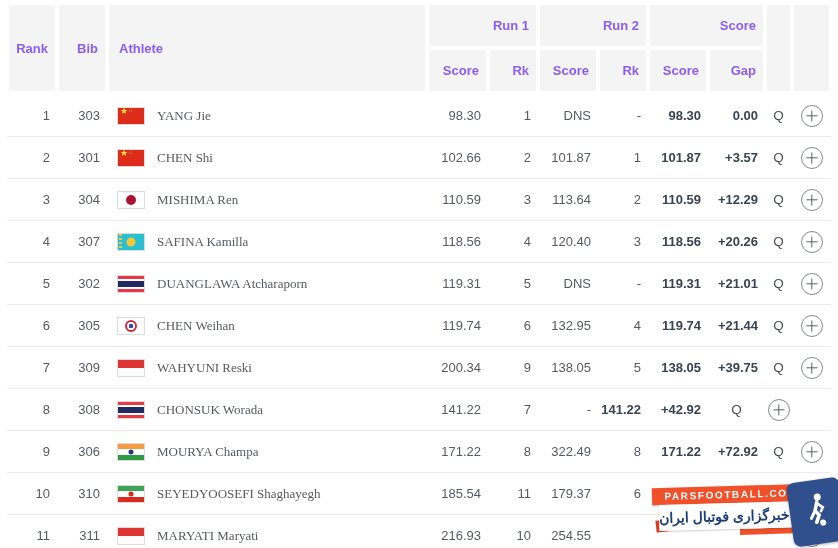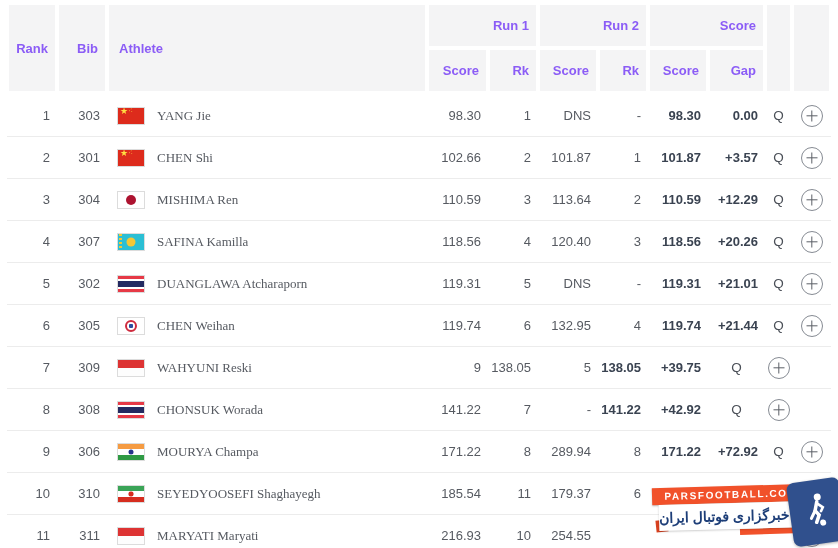--- a/index.html
+++ b/index.html
@@ -214,20 +214,21 @@
         <button class="plusbtn" aria-label="expand"></button>
       </div>
     </div>
       <div class="grid row">
       <div class="cell">7</div>
       <div class="cell">309</div>
       <div class="cell left">
         <span class="flag flag-INA"></span>
         <span class="athlete-name">WAHYUNI Reski</span>
       </div>
+      <div class="cell">200.34</div>
       <div class="cell">9</div>
       <div class="cell">138.05</div>
       <div class="cell">5</div>
       <div class="cell bold">138.05</div>
       <div class="cell bold">+39.75</div>
       <div class="cell center qmark">Q</div>
       <div class="cell center plus-wrap">
         <button class="plusbtn" aria-label="expand"></button>
       </div>
     </div>
@@ -250,21 +251,21 @@
     </div>
       <div class="grid row">
       <div class="cell">9</div>
       <div class="cell">306</div>
       <div class="cell left">
         <span class="flag flag-IND"></span>
         <span class="athlete-name">MOURYA Champa</span>
       </div>
       <div class="cell">171.22</div>
       <div class="cell">8</div>
-      <div class="cell">289.94</div>
+      <div class="cell">322.49</div>
       <div class="cell">8</div>
       <div class="cell bold">171.22</div>
       <div class="cell bold">+72.92</div>
       <div class="cell center qmark">Q</div>
       <div class="cell center plus-wrap">
         <button class="plusbtn" aria-label="expand"></button>
       </div>
     </div>
       <div class="grid row">
       <div class="cell">10</div>

